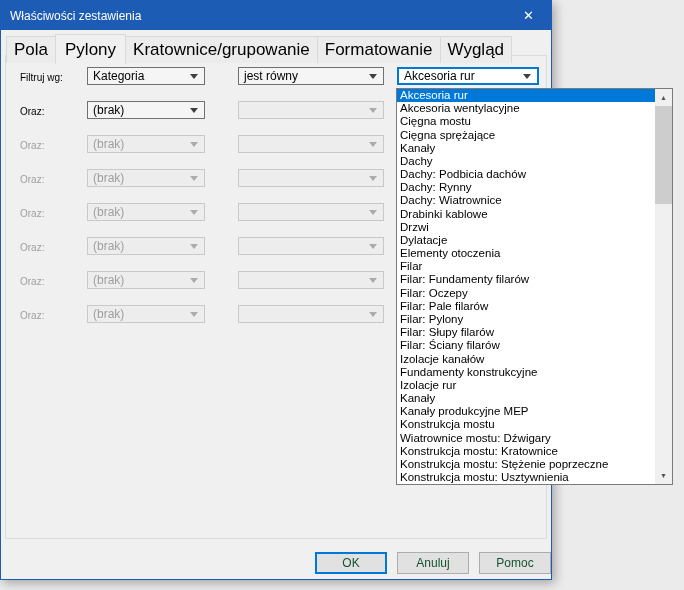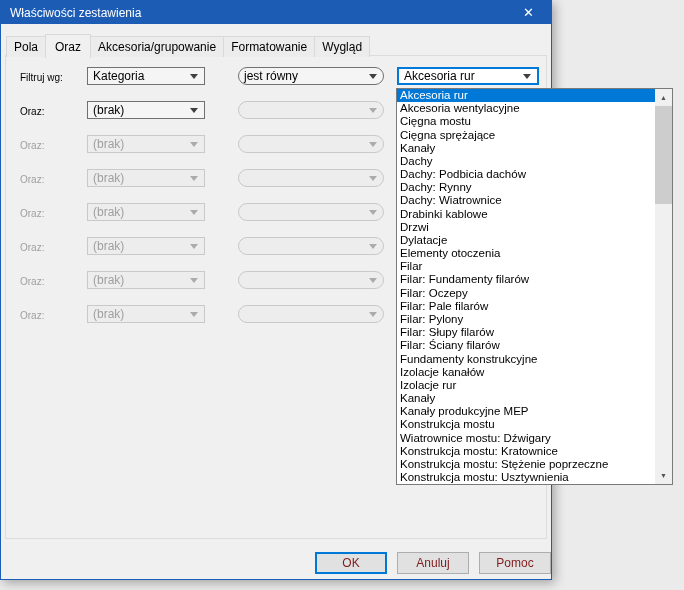--- a/index.html
+++ b/index.html
@@ -12,55 +12,55 @@
     font-size:12px;
     color:#000;
   }
   .dialog {
     position:absolute; left:0; top:8; width:552px; height:580px;
     background:#f0f0f0;
     border:1px solid var(--titlebar);
     box-shadow:3px 3px 10px rgba(0,0,0,.30);
   }
   .titlebar {
-    height:23px; background:var(--titlebar);
+    height:29px; background:var(--titlebar);
     display:flex; align-items:center; color:#fff;
   }
   .titlebar .title { flex:1; padding-left:9px; font-size:12px; }
   .close-btn {
     width:45px; height:29px; display:flex; align-items:center; justify-content:center;
     font-size:13px; color:#fff; cursor:default;
   }
   .tabs {
     position:absolute; left:5px; top:33px;
     display:flex; align-items:flex-end; z-index:2;
   }
   .tab {
-    font-size:12px; padding:3px 7px 3px;
+    font-size:17px; padding:3px 7px 3px;
     background:#ececec; border:1px solid #d9d9d9; border-bottom:none;
     margin-right:-1px; white-space:nowrap;
   }
   .tab.active {
     background:#f0f0f0; padding:5px 9px 4px;
     position:relative; z-index:3; margin-bottom:-1px;
   }
   .panel {
     position:absolute; left:4px; top:54px; width:542px; height:484px;
     border:1px solid #dcdcdc; background:#f0f0f0; z-index:1;
   }
   .frow { position:absolute; left:0; right:0; height:22px; }
   .flabel { position:absolute; left:14px; top:0; line-height:22px; font-size:10px; }
   .flabel.dis { color:#9f9f9f; }
   .combo {
     position:absolute; top:0; height:18px;
     border:1px solid #707070; background:#f5f5f5;
     display:flex; align-items:center;
   }
   .combo.c1 { left:81px;  width:118px; }
-  .combo.c2 { left:232px; width:146px;border-radius:10px; }
+  .combo.c2 { left:232px; width:146px; }
   .combo.c3 { left:391px; width:142px; }
   .combo .ctext { flex:1; font-size:12px; padding-left:5px; white-space:nowrap; overflow:hidden; }
   .combo .carrow {
     width:0; height:0;
     border-left:4px solid transparent; border-right:4px solid transparent;
     border-top:5px solid #404040; margin-right:6px; flex:none;
   }
   .combo.disabled { background:#ededed; border-color:#c9c9c9; }
   .combo.disabled .ctext { color:#9f9f9f; }
   .combo.disabled .carrow { border-top-color:#ababab; }
@@ -83,42 +83,42 @@
     display:flex; align-items:center; justify-content:center;
     font-size:7px; color:#555;
   }
   .sb-up { top:0; }
   .sb-down { bottom:0; }
   .sb-thumb { position:absolute; left:0; top:17px; width:17px; height:98px; background:#cdcdcd; }
   .footer { position:absolute; left:0; top:551px; width:552px; height:24px; }
   .btn {
     position:absolute; top:0; width:72px; height:22px;
     background:#e1e1e1; border:1px solid #adadad;
-    font-family:"Liberation Sans", sans-serif; font-size:12px; color:#7f1d1d;
+    font-family:"Liberation Sans", sans-serif; font-size:12px; color:#14532d;
   }
   .btn.ok { left:314px; border:2px solid var(--accent); }
   .btn.cancel { left:396px; }
   .btn.help { left:478px; }
 </style>
 </head>
 <body>
 
 <div class="dialog">
 
   <div class="titlebar">
     <span class="title">Właściwości zestawienia</span>
     <div class="close-btn">
       <span>✕</span>
     </div>
   </div>
 
   <div class="tabs" id="tabs">
       <div class="tab">Pola</div>
-      <div class="tab active">Oraz</div>
-      <div class="tab">Akcesoria/grupowanie</div>
+      <div class="tab active">Pylony</div>
+      <div class="tab">Kratownice/grupowanie</div>
       <div class="tab">Formatowanie</div>
       <div class="tab">Wygląd</div>
     </div>
 
   <div class="panel">
     <div id="filter-rows">
         <div class="frow" style="top: 11px;">
           <span class="flabel">Filtruj wg:</span>
           <div class="combo c1">
             <span class="ctext">Kategoria</span>
@@ -228,22 +228,22 @@
         <div class="litem">Drzwi</div>
         <div class="litem">Dylatacje</div>
         <div class="litem">Elementy otoczenia</div>
         <div class="litem">Filar</div>
         <div class="litem">Filar: Fundamenty filarów</div>
         <div class="litem">Filar: Oczepy</div>
         <div class="litem">Filar: Pale filarów</div>
         <div class="litem">Filar: Pylony</div>
         <div class="litem">Filar: Słupy filarów</div>
         <div class="litem">Filar: Ściany filarów</div>
+        <div class="litem">Izolacje kanałów</div>
         <div class="litem">Fundamenty konstrukcyjne</div>
-        <div class="litem">Izolacje kanałów</div>
         <div class="litem">Izolacje rur</div>
         <div class="litem">Kanały</div>
         <div class="litem">Kanały produkcyjne MEP</div>
         <div class="litem">Konstrukcja mostu</div>
         <div class="litem">Wiatrownice mostu: Dźwigary</div>
         <div class="litem">Konstrukcja mostu: Kratownice</div>
         <div class="litem">Konstrukcja mostu: Stężenie poprzeczne</div>
         <div class="litem">Konstrukcja mostu: Usztywnienia</div>
       </div>
     <div class="scrollbar">

